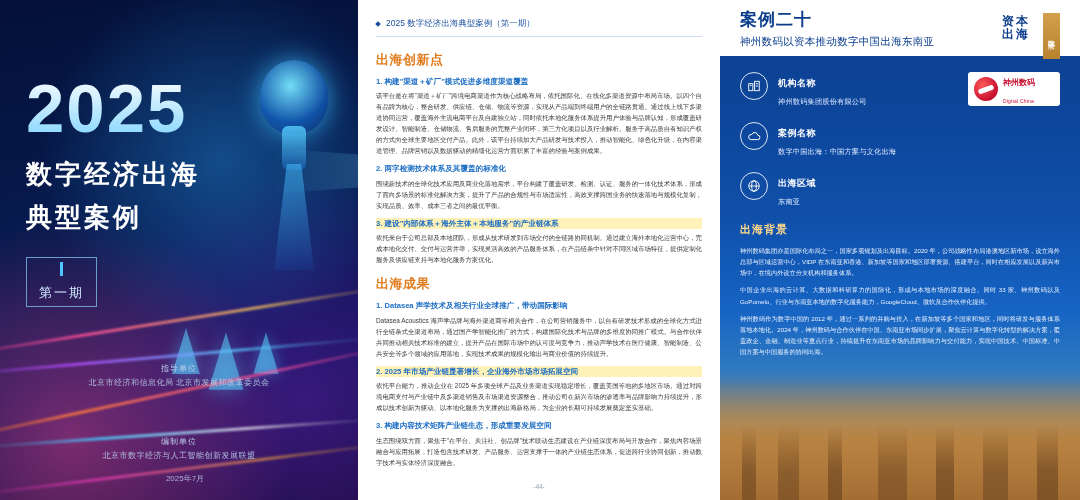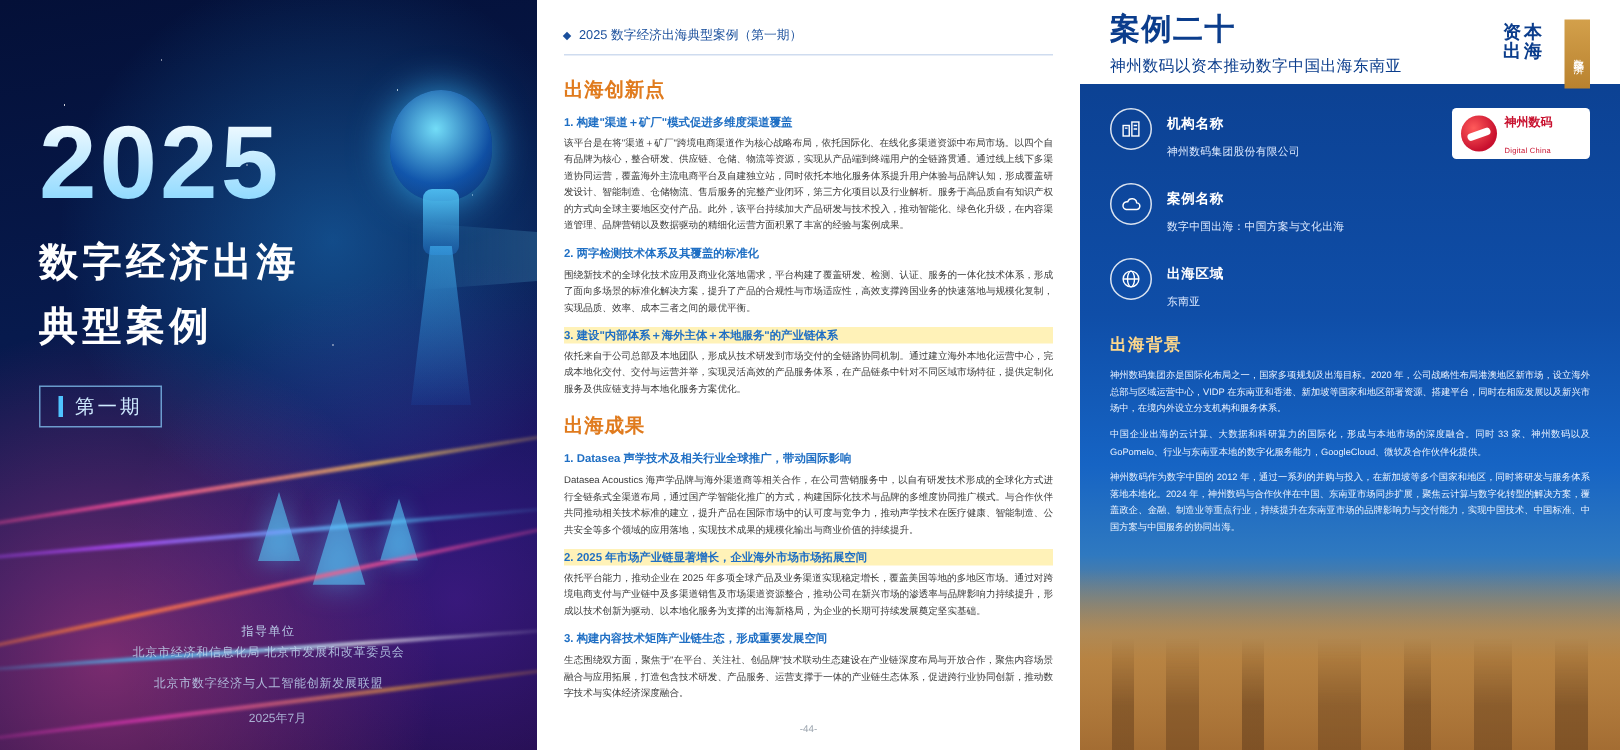--- a/index.html
+++ b/index.html
@@ -55,21 +55,21 @@
   .s1{left:172px;bottom:126px;}
   .s2{left:212px;bottom:116px;transform:scale(1.25);}
   .s3{left:252px;bottom:124px;transform:scale(.9);}
 
   .cover-inner{position:relative;z-index:3;padding:74px 0 0 26px;}
   .year{font-size:69px;font-weight:700;letter-spacing:2px;line-height:1;
     background:linear-gradient(180deg,#ffffff,#7fd4ff);-webkit-background-clip:text;background-clip:text;color:transparent;}
   .c-t1{margin-top:14px;font-size:26px;font-weight:700;letter-spacing:3px;}
   .c-t2{margin-top:8px;font-size:26px;font-weight:700;letter-spacing:3px;}
   .issue{margin-top:22px;display:inline-flex;align-items:center;gap:8px;border:1px solid rgba(140,210,255,.7);
-    padding:4px 12px;font-size:13px;letter-spacing:2px;color:#cfeaff;}
+    padding:4px 12px;font-size:13px;letter-spacing:2px;color:#cfeaff;flex-direction:column;}
   .issue .bar{display:inline-block;width:3px;height:14px;background:#4fc4ff;}
 
   .cover-foot{position:absolute;left:0;right:0;bottom:16px;z-index:4;text-align:center;color:#bfd4ee;}
   .cf-l{font-size:8px;letter-spacing:1px;opacity:.95;margin-bottom:3px;margin-top:48px;}
   .cf-v{font-size:8px;letter-spacing:.5px;opacity:.85;margin-bottom:10px;}
   .cf-date{font-size:8px;opacity:.8;margin-top:12px;padding-left:12px;}
 
   
   .textpage{position:relative;width:362px;height:500px;background:#fff;padding:0 18px;box-sizing:border-box;}
   .tp-head{display:flex;align-items:center;gap:6px;padding-top:18px;font-size:8.5px;color:#1a4f9c;}
@@ -82,21 +82,21 @@
   .tp-foot{position:absolute;left:0;right:0;bottom:10px;text-align:center;font-size:6.5px;color:#9aa3ad;}
 
   
   .casepage{position:relative;width:360px;height:500px;overflow:hidden;
     background:linear-gradient(180deg,#0b3d8c 0%,#0f4ea8 42%,#1664c4 62%,#2f79c0 74%,#b98a4a 88%,#d9a35c 100%);
     color:#fff;}
   .cp-white{position:absolute;left:0;right:0;top:0;height:56px;background:#fff;}
   .cp-wrap{position:relative;z-index:3;padding:0 20px;box-sizing:border-box;}
   .cp-head{height:56px;display:flex;align-items:center;justify-content:space-between;}
   .cp-head .lt{color:#0b3d8c;}
-  .cp-no{font-size:20px;font-weight:700;letter-spacing:1px;}
+  .cp-no{font-size:17px;font-weight:700;letter-spacing:1px;}
   .cp-title{font-size:10.5px;margin-top:4px;letter-spacing:.3px;}
   .cp-badge{text-align:right;position:relative;padding-right:30px;}
   .cp-badge .b1,.cp-badge .b2{font-size:12px;font-weight:700;color:#0b3d8c;line-height:1.08;letter-spacing:2px;}
   .cp-badge .vtag{position:absolute;right:0;top:-2px;width:17px;height:46px;background:linear-gradient(180deg,#d3a04b,#b9822f);
     color:#fff;font-size:7px;writing-mode:vertical-rl;text-align:center;line-height:17px;letter-spacing:1px;}
 
   .info{margin-top:16px;}
   .info-row{display:flex;align-items:flex-start;gap:10px;margin-bottom:14px;}
   .ic{width:26px;height:26px;flex:0 0 26px;border:1.4px solid rgba(255,255,255,.85);border-radius:50%;
     display:flex;align-items:center;justify-content:center;}
@@ -159,20 +159,21 @@
       <div class="c-t2">典型案例</div>
       <div class="issue">
         <span class="bar"></span>
         <span>第一期</span>
       </div>
     </div>
 
     <div class="cover-foot">
       <div class="cf-l">指导单位</div>
       <div class="cf-v">北京市经济和信息化局    北京市发展和改革委员会</div>
+      <div class="cf-l">编制单位</div>
       <div class="cf-v">北京市数字经济与人工智能创新发展联盟</div>
       <div class="cf-date">2025年7月</div>
     </div>
   </section>
 
   <section class="textpage">
     <div class="tp-head">
       <span class="dot"></span>
       <span>2025 数字经济出海典型案例（第一期）</span>
     </div>

